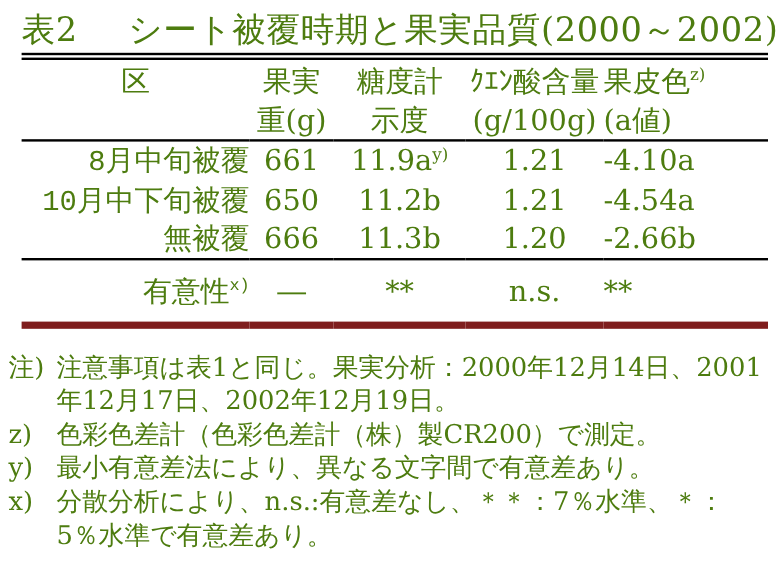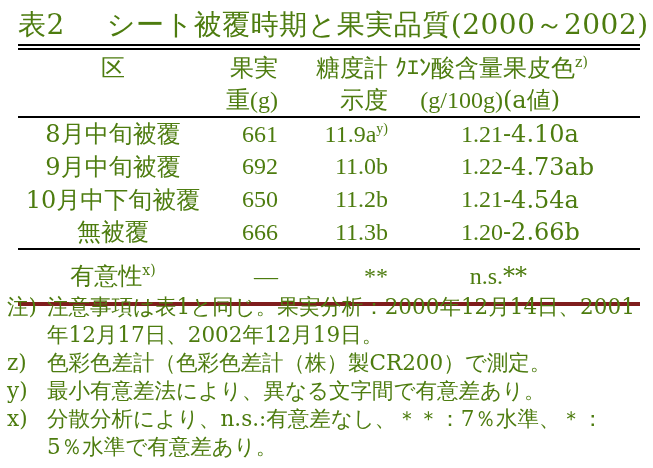--- a/index.html
+++ b/index.html
@@ -25,24 +25,24 @@
     font-size:24px;
   }
   .tbl th,.tbl td{
     font-weight:normal;padding:0;vertical-align:middle;
     white-space:nowrap;overflow:visible;
   }
   tr.h1{height:32px;}
   tr.h2{height:29px;border-bottom:2px solid #000;}
   tr.datarow{height:33px;}
   tr.datarow.last{border-bottom:2px solid #000;}
-  tr.sigrow{height:55px;border-bottom:4px solid #7f1d1d;}
+  tr.sigrow{height:55px;border-bottom:6px solid #7f1d1d;}
   .c1h{text-align:center;}
-  .c1{text-align:center;padding-left:12px;}
-  .c2,.c3,.c4{text-align:right;font-family:Liberation Serif, serif;}
+  .c1{text-align:right;padding-left:12px;font-family:Liberation Mono, monospace;}
+  .c2,.c3,.c4{text-align:center;}
   .c5{text-align:left;padding-right:24px;}
   sup{font-size:14px;line-height:0;vertical-align:super;}
   .footnotes{
     position:absolute;left:5px;top:293px;width:648px;
     font-size:21.5px;line-height:28px;
   }
   .footnote{position:relative;padding-left:42px;}
   .fmarker{position:absolute;left:2px;top:0;}
   .fline{white-space:nowrap;}
 </style>
@@ -83,27 +83,20 @@
     </thead>
     <tbody>
       <tr class="datarow">
         <td class="c1">8月中旬被覆</td>
         <td class="c2">661</td>
         <td class="c3"><span>11.9a</span><sup>y)</sup></td>
         <td class="c4">1.21</td>
         <td class="c5">-4.10a</td>
       </tr>
       <tr class="datarow">
-        <td class="c1">9月中旬被覆</td>
-        <td class="c2">692</td>
-        <td class="c3"><span>11.0b</span><sup></sup></td>
-        <td class="c4">1.22</td>
-        <td class="c5">-4.73ab</td>
-      </tr>
-      <tr class="datarow">
         <td class="c1">10月中下旬被覆</td>
         <td class="c2">650</td>
         <td class="c3"><span>11.2b</span><sup></sup></td>
         <td class="c4">1.21</td>
         <td class="c5">-4.54a</td>
       </tr>
       <tr class="datarow last">
         <td class="c1">無被覆</td>
         <td class="c2">666</td>
         <td class="c3"><span>11.3b</span><sup></sup></td>

